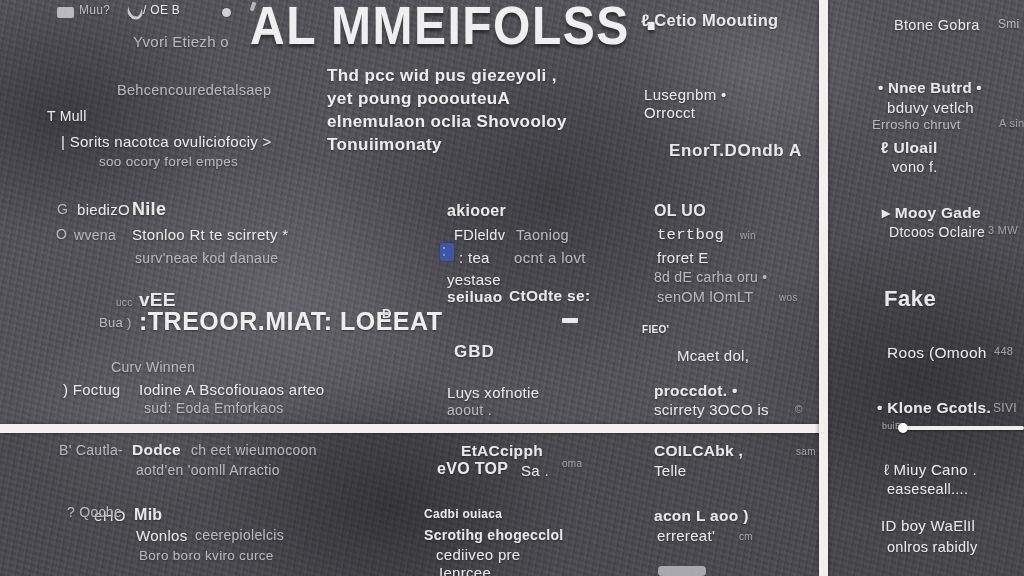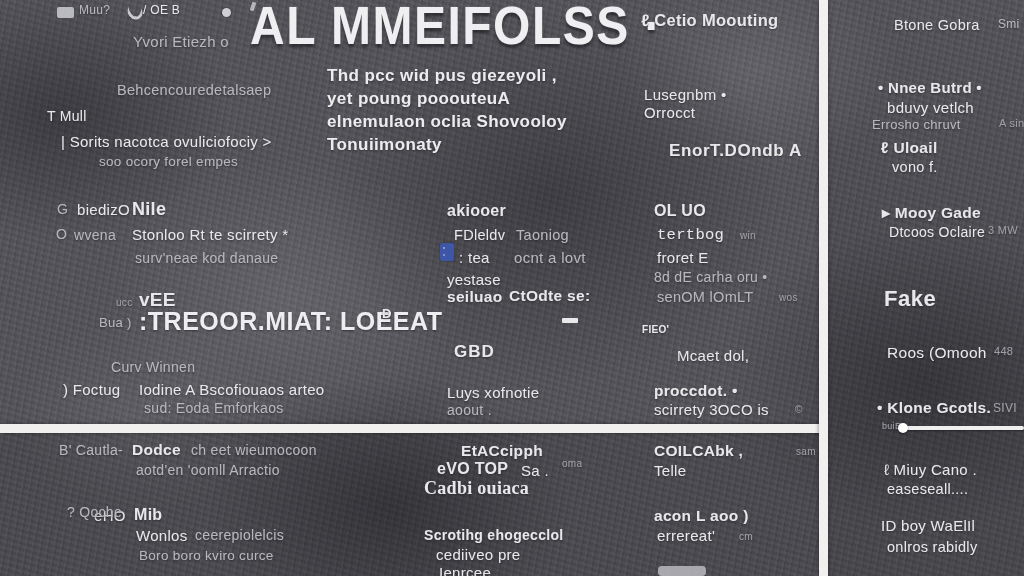--- a/index.html
+++ b/index.html
@@ -144,21 +144,21 @@
   <span class="t b" style="left:134px;top:506px;font-size:16px;">Mib</span>
   <span class="t dim" style="left:67px;top:504px;font-size:14px;">? Qoche</span>
   <span class="t" style="left:136px;top:527px;">Wonlos</span>
   <span class="t dim" style="left:195px;top:527px;font-size:14px;">ceerepiolelcis</span>
   <span class="t dim" style="left:139px;top:548px;font-size:13.5px;">Boro boro kviro curce</span>
 
   <span class="t b" style="left:461px;top:442px;font-size:15.5px;">EtACcipph</span>
   <span class="t b" style="left:437px;top:460px;font-size:16px;">eVO TOP</span>
   <span class="t" style="left:521px;top:462px;">Sa .</span>
   <span class="t vdim xs" style="left:562px;top:458px;">oma</span>
-  <span class="t b" style="left:424px;top:478px;font-size:18px;font-family:Liberation Serif, serif;">Cadbi ouiaca</span>
+  <span class="t b" style="left:424px;top:507px;font-size:12px;">Cadbi ouiaca</span>
   <span class="t b" style="left:424px;top:527px;font-size:14px;">Scrotihg ehogecclol</span>
   <span class="t" style="left:436px;top:546px;">cediiveo pre</span>
   <span class="t" style="left:439px;top:564px;">Ienrcee</span>
 
   <span class="t b" style="left:654px;top:442px;font-size:15.5px;">COILCAbk ,</span>
   <span class="t vdim xs" style="left:796px;top:446px;">sam</span>
   <span class="t" style="left:654px;top:462px;">Telle</span>
   <span class="t b" style="left:654px;top:507px;font-size:15.5px;">acon L aoo )</span>
   <span class="t" style="left:657px;top:527px;">errereat'</span>
   <span class="t vdim xs" style="left:739px;top:531px;">cm</span>

